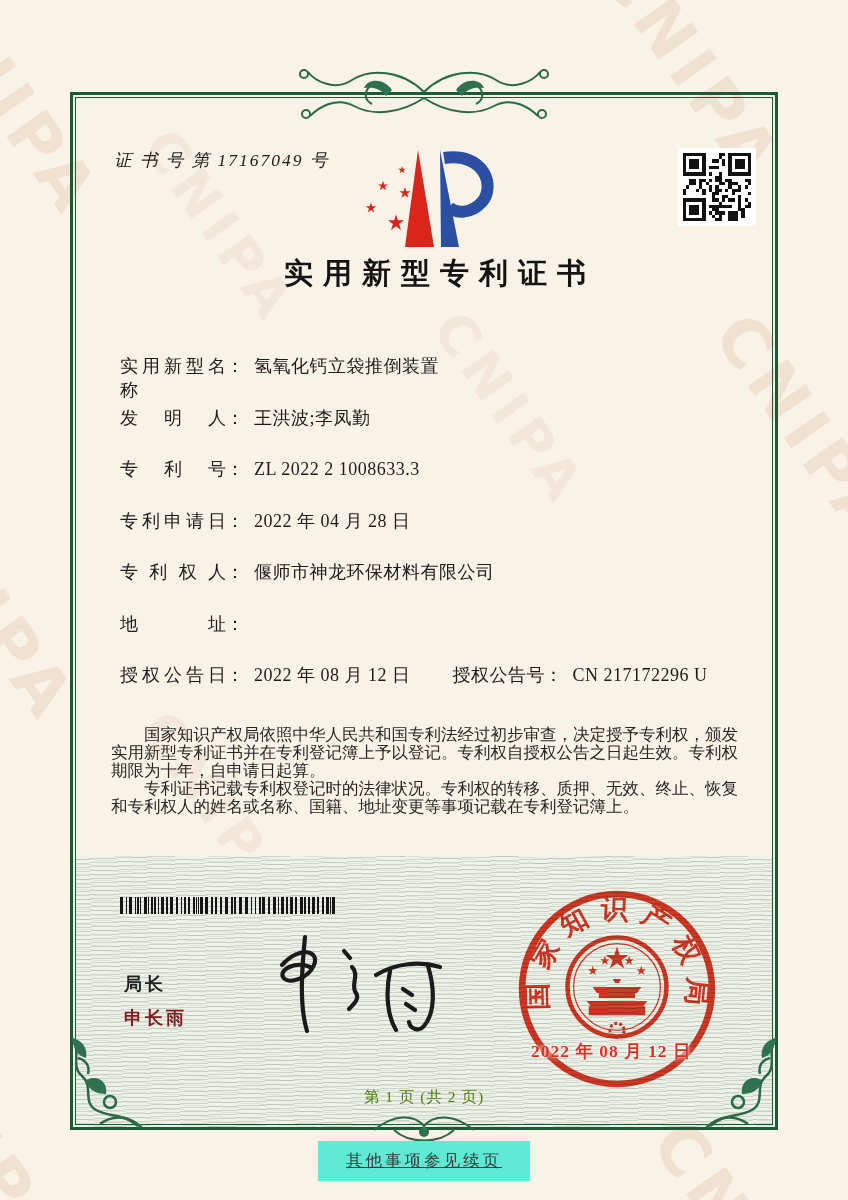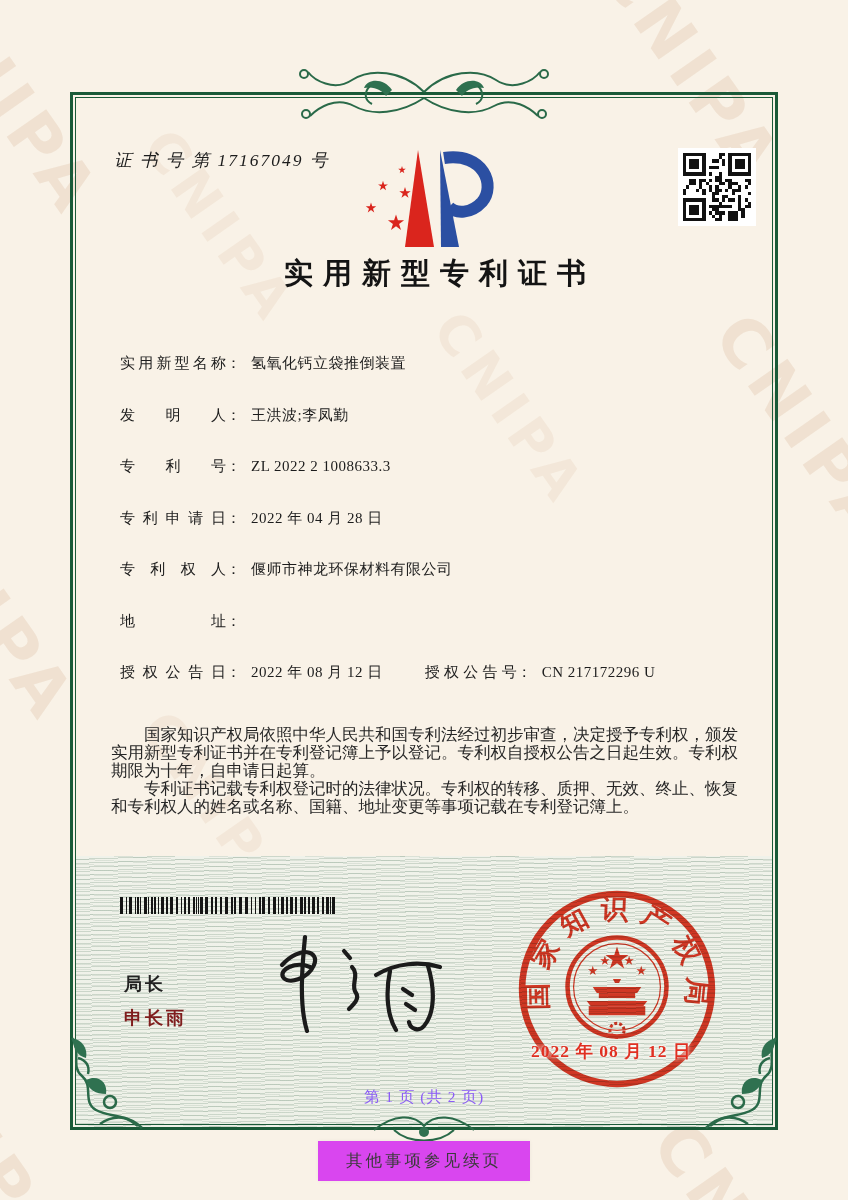--- a/index.html
+++ b/index.html
@@ -30,43 +30,43 @@
     border:3px solid #1a5a38;box-sizing:border-box;z-index:2;
   }
   .frame::before{content:"";position:absolute;inset:2px;border:1px solid #1a5a38;}
   .orn{position:absolute;z-index:3;}
   .cert-no{position:absolute;left:114px;top:148px;font-size:17.5px;letter-spacing:2px;z-index:4;font-style:italic;}
   .logo{position:absolute;left:356px;top:146px;z-index:4;}
   .qr{position:absolute;left:678px;top:148px;width:78px;height:78px;background:#fff;padding:5px;box-sizing:border-box;z-index:4;}
   .qr svg{width:100%;height:100%;display:block;shape-rendering:crispEdges;}
   .title{position:absolute;left:0;top:254px;width:848px;text-align:center;z-index:4;
     font-size:29px;font-weight:700;letter-spacing:10px;color:#141414;margin-left:16px;}
-  .fields{position:absolute;left:120px;top:354px;width:630px;z-index:4;font-size:15px;}
+  .fields{position:absolute;left:120px;top:354px;width:630px;z-index:4;font-size:18px;}
   .frow{display:flex;align-items:baseline;height:51.5px;}
   .flabel{display:inline-block;width:106px;text-align:justify;text-align-last:justify;}
   .flabel2{display:inline-block;width:92px;text-align:justify;text-align-last:justify;margin-left:42px;}
   .fvalue{margin-left:10px;letter-spacing:0.5px;white-space:nowrap;}
   .paras{position:absolute;left:111px;top:701px;width:627px;z-index:4;
     font-size:16.5px;line-height:18px;text-align:justify;color:#262626;margin-top:25px;}
   .paras p{margin:0;text-indent:2em;}
   .barcode{position:absolute;left:120px;top:897px;width:216px;height:17px;z-index:4;}
   .director-title{position:absolute;left:124px;top:972px;z-index:4;
     font-family:"Liberation Sans","DejaVu Sans",sans-serif;font-weight:700;font-size:18px;letter-spacing:3px;color:#222;}
   .director-name{position:absolute;left:124px;top:1006px;z-index:4;
     font-family:"Liberation Sans","DejaVu Sans",sans-serif;font-weight:700;font-size:18px;letter-spacing:3px;color:#7f1d1d;}
   .signature{position:absolute;left:252px;top:933px;z-index:5;}
   .seal{position:absolute;left:514px;top:886px;width:206px;height:206px;z-index:5;mix-blend-mode:multiply;opacity:0.95;}
   .seal-date{position:absolute;left:531px;top:1039px;z-index:6;
     font-size:17.5px;font-weight:700;color:#e03022;letter-spacing:1px;
     text-shadow:0 0 3px rgba(255,255,255,0.9), 0 0 6px rgba(255,255,255,0.7);}
   .page-info{position:absolute;left:0;top:1087px;width:848px;text-align:center;z-index:4;
-    font-size:15.5px;letter-spacing:1px;color:#8b5cf6;}
+    font-size:15.5px;letter-spacing:1px;color:#4d7c0f;}
   .note{position:absolute;top:1141px;left:50%;transform:translateX(-50%);z-index:4;
-    background:#d946ef;padding:9px 28px;font-size:16.5px;letter-spacing:3px;color:#3a3a3a;
-    box-shadow:0 0 4px rgba(0,0,0,0.05);white-space:nowrap;}
+    background:#5eead4;padding:9px 28px;font-size:16.5px;letter-spacing:3px;color:#3a3a3a;
+    box-shadow:0 0 4px rgba(0,0,0,0.05);white-space:nowrap;text-decoration:underline;}
 </style>
 </head>
 <body>
 
 <span class="wm" style="left:-34px;top:-28px;">CNIPA</span>
 <span class="wm" style="left:648px;top:-62px;">CNIPA</span>
 <span class="wm small" style="left:182px;top:118px;">CNIPA</span>
 <span class="wm small" style="left:472px;top:300px;">CNIPA</span>
 <span class="wm" style="left:762px;top:300px;">CNIPA</span>
 <span class="wm" style="left:-58px;top:478px;">CNIPA</span>

